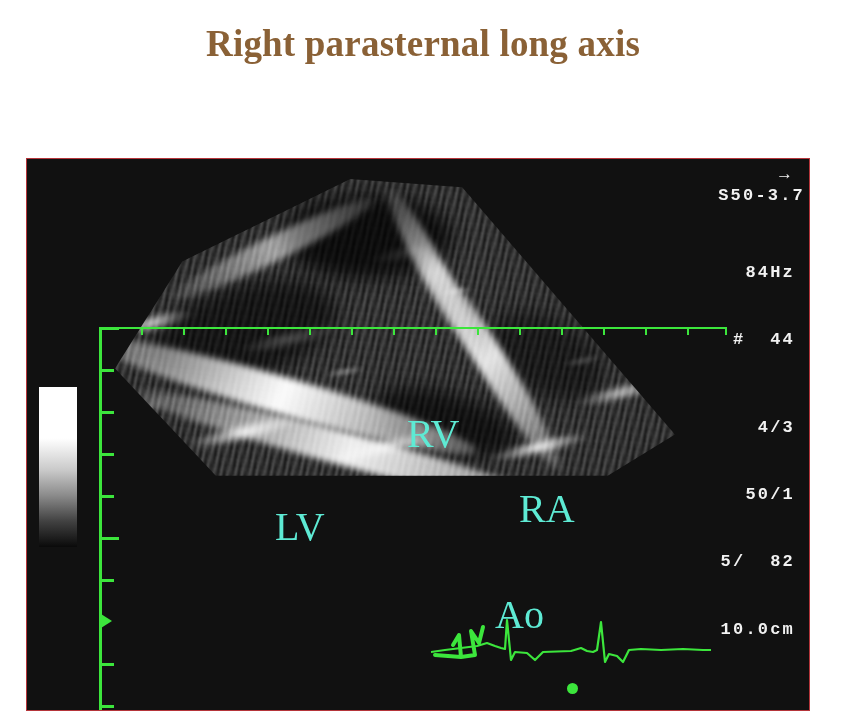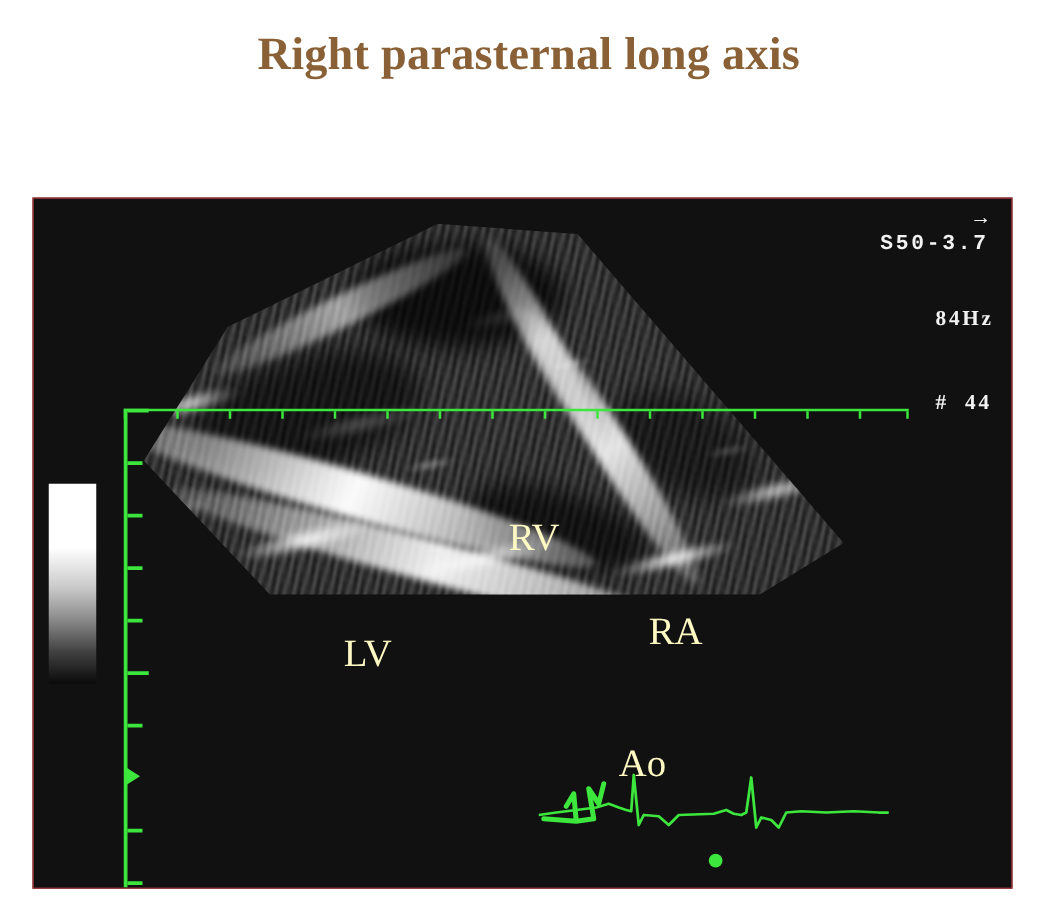--- a/index.html
+++ b/index.html
@@ -95,22 +95,22 @@
     transform:rotate(-26deg);}
   
   .cav{position:absolute;background:#000;filter:blur(9px);border-radius:50%;}
   .cavRV{left:30%;top:4%;width:30%;height:20%;opacity:.72;}
   .cavLV{left:6%;top:26%;width:34%;height:22%;opacity:.55;transform:rotate(-16deg);}
   .cavAo{left:46%;top:52%;width:26%;height:14%;opacity:.62;transform:rotate(16deg);}
   .cavRA{left:66%;top:34%;width:22%;height:18%;opacity:.45;transform:rotate(30deg);}
 
   
   .anno{
-    position:absolute;color:#fef9c3;font-family:"Liberation Serif",serif;
-    font-size:31px;line-height:1;white-space:nowrap;
+    position:absolute;color:#5eead4;font-family:"Liberation Serif",serif;
+    font-size:40px;line-height:1;white-space:nowrap;
   }
   #lbl-rv{left:380px;top:255px;}
   #lbl-lv{left:248px;top:348px;}
   #lbl-ra{left:492px;top:330px;}
   #lbl-ao{left:468px;top:436px;}
 
   
   #ao-mark{position:absolute;left:404px;top:462px;width:64px;height:42px;}
 
   
@@ -132,22 +132,22 @@
   #gray-bar{
     position:absolute;left:12px;top:228px;width:38px;height:160px;
     background:linear-gradient(180deg,#ffffff 0%,#ffffff 32%,#c9c9c9 52%,#8a8a8a 68%,#414141 84%,#0a0a0a 100%);
   }
 
   
   .rdo{
     position:absolute;color:#f2f2f2;font-family:"Liberation Mono",monospace;
     font-size:17px;font-weight:bold;letter-spacing:2.2px;white-space:pre;line-height:1.32;
   }
-  #probe-id{right:18px;top:26px;text-align:center;}
-  #rate-block{right:14px;top:40px;text-align:left;font-family:Liberation Serif, serif;}
+  #probe-id{right:4px;top:26px;text-align:center;}
+  #rate-block{right:14px;top:58px;text-align:right;}
   #param-block{right:14px;bottom:24px;text-align:right;}
   #arrow-icon{position:absolute;right:16px;top:6px;color:#f2f2f2;font-size:17px;line-height:1;}
 
   
   #ecg{position:absolute;left:404px;bottom:28px;width:280px;height:70px;}
   #ecg-dot{
     position:absolute;left:540px;bottom:16px;width:11px;height:11px;
     border-radius:50%;background:#3ce63c;
   }
 </style>
@@ -215,20 +215,26 @@
 
       <div id="focus-marker" style="top:287px"></div>
     </div>
 
     <div id="arrow-icon">→</div>
     <div class="rdo" id="probe-id">S50-3.7</div>
     <div class="rdo" id="rate-block">
       <div>84Hz</div>
       <div>#  44</div>
     </div>
+    <div class="rdo" id="param-block">
+      <div>4/3</div>
+      <div>50/1</div>
+      <div>5/  82</div>
+      <div>10.0cm</div>
+    </div>
 
     <div class="anno" id="lbl-rv">RV</div>
     <div class="anno" id="lbl-lv">LV</div>
     <div class="anno" id="lbl-ra">RA</div>
     <div class="anno" id="lbl-ao">Ao</div>
 
     <svg id="ao-mark" viewBox="0 0 64 42">
       <path d="M4 34 L30 36 L28 14 L22 24 M30 36 L44 34 L40 10 L48 22 L52 6" fill="none" stroke="#3ce63c" stroke-width="4" stroke-linecap="round" stroke-linejoin="round"></path>
     </svg>
 

